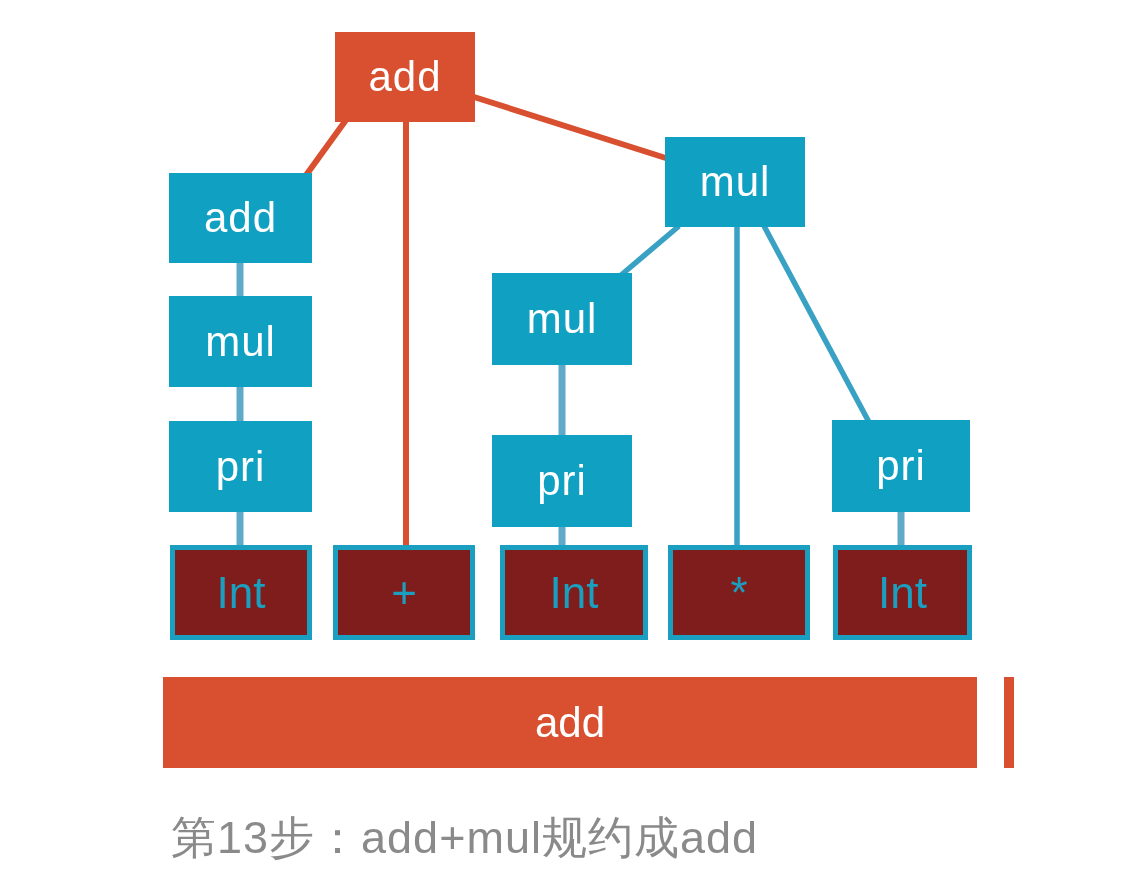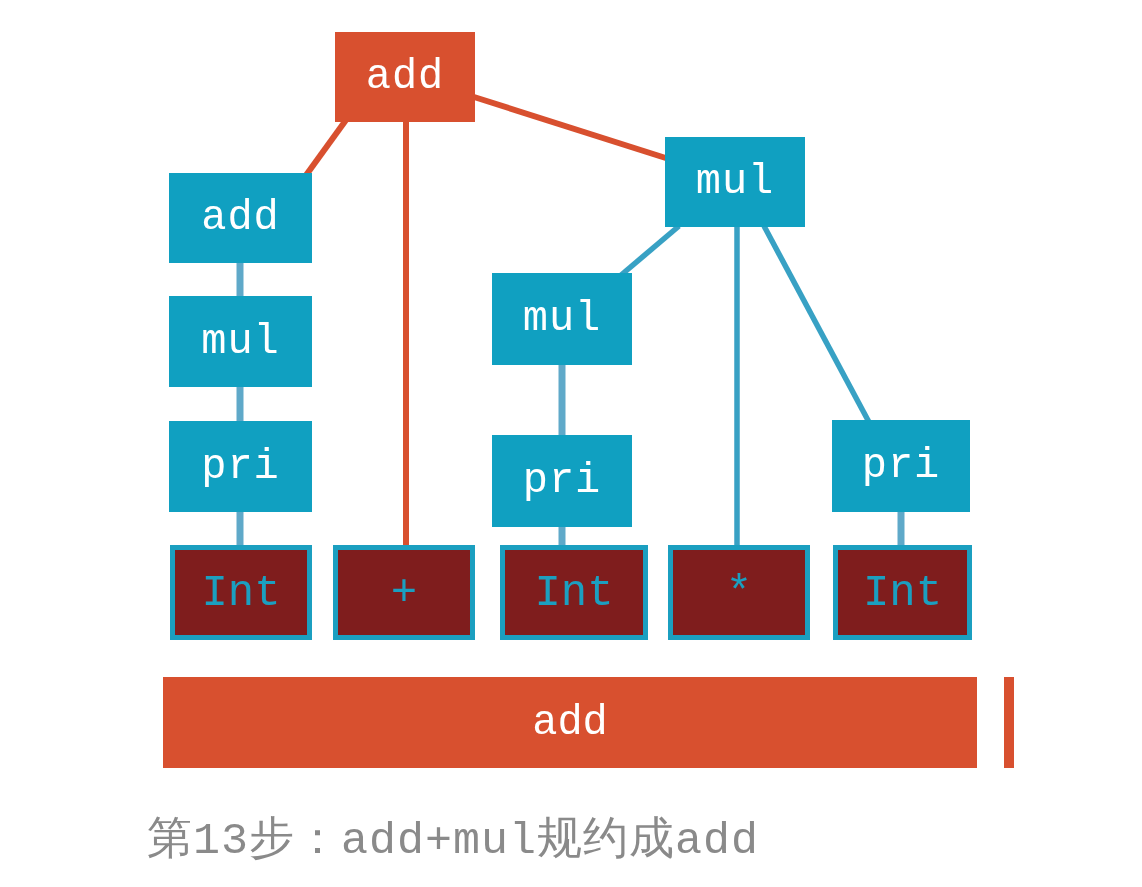--- a/index.html
+++ b/index.html
@@ -2,21 +2,21 @@
 <html><head>
 <meta charset="utf-8">
 <style>
   html, body { margin: 0; padding: 0; background: #ffffff; }
   .canvas {
     position: relative;
     width: 1142px;
     height: 887px;
     background: #ffffff;
     overflow: hidden;
-    font-family: Liberation Mono, monospace;
+    font-family: Liberation Sans, sans-serif;
   }
   svg.edges {
     position: absolute;
     left: 0; top: 0;
     width: 1142px; height: 887px;
     z-index: 1;
   }
   .edge-red   { stroke: #d8502f; stroke-width: 6; }
   .edge-blue  { stroke: #38a1c4; stroke-width: 5.5; }
   .edge-light { stroke: #5fa9c9; stroke-width: 7; }
@@ -109,15 +109,15 @@
 
   <div class="token" style="left:170px; top:545px; width:142px; height:95px;">Int</div>
   <div class="token" style="left:333px; top:545px; width:142px; height:95px;">+</div>
   <div class="token" style="left:500px; top:545px; width:148px; height:95px;">Int</div>
   <div class="token" style="left:668px; top:545px; width:142px; height:95px;">*</div>
   <div class="token" style="left:833px; top:545px; width:139px; height:95px;">Int</div>
 
   <div class="bar" style="left:163px; top:677px; width:814px; height:91px;">add</div>
   <div class="bar-fragment" style="left:1004px; top:677px; width:10px; height:91px;"></div>
 
-  <div class="caption" style="left:147px; top:808px;">第13步：add+mul规约成add</div>
+  <div class="caption" style="left:171px; top:808px;">第13步：add+mul规约成add</div>
 
 </div>
 
 </body></html>

